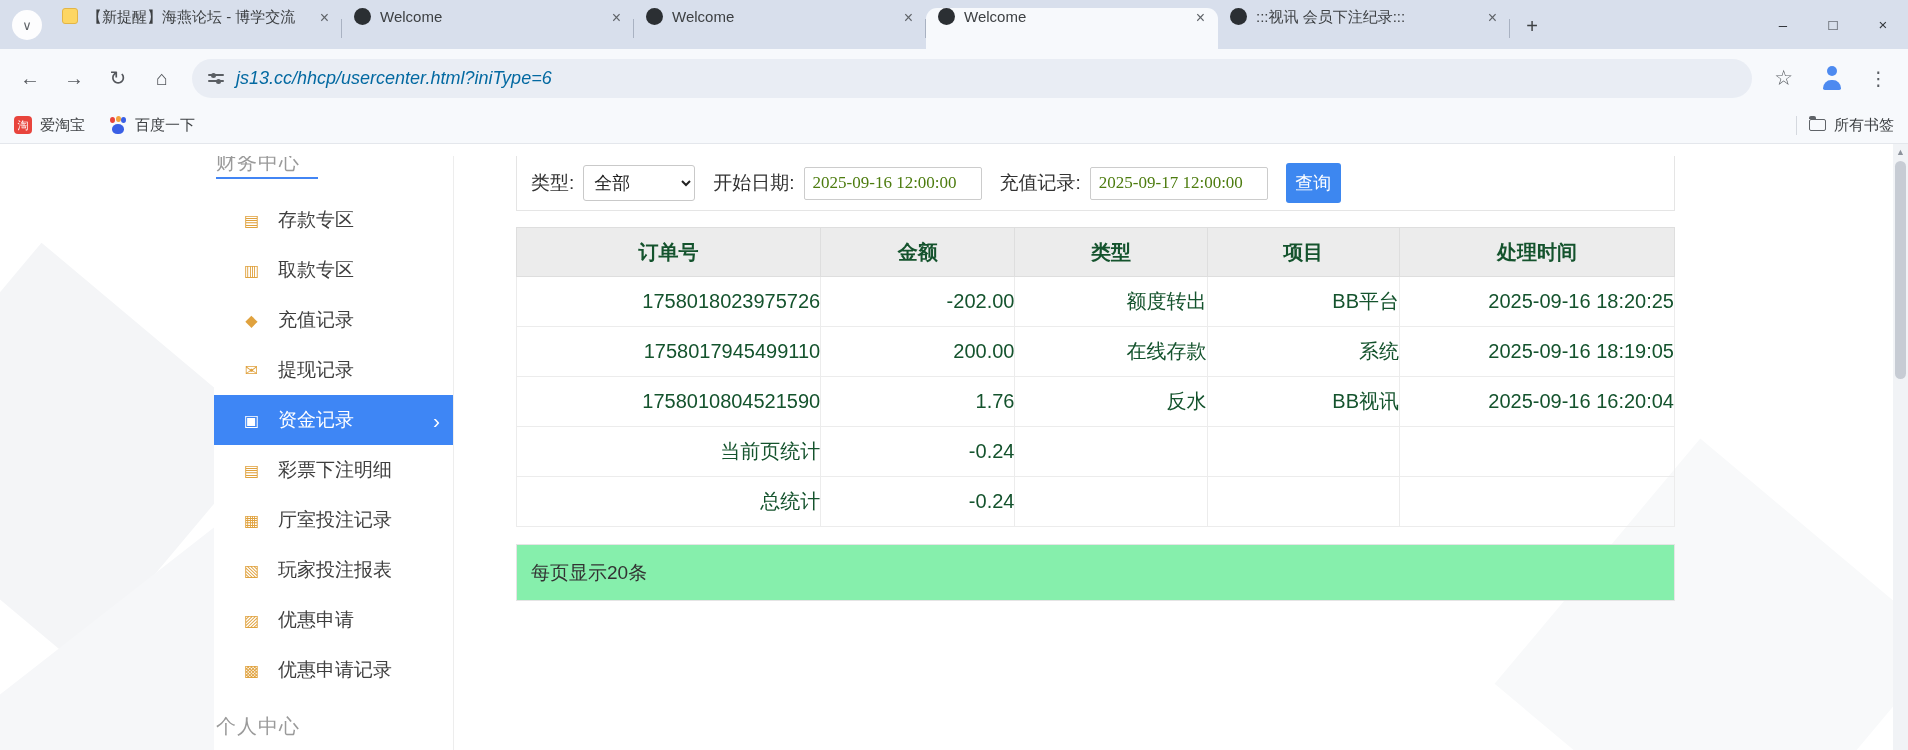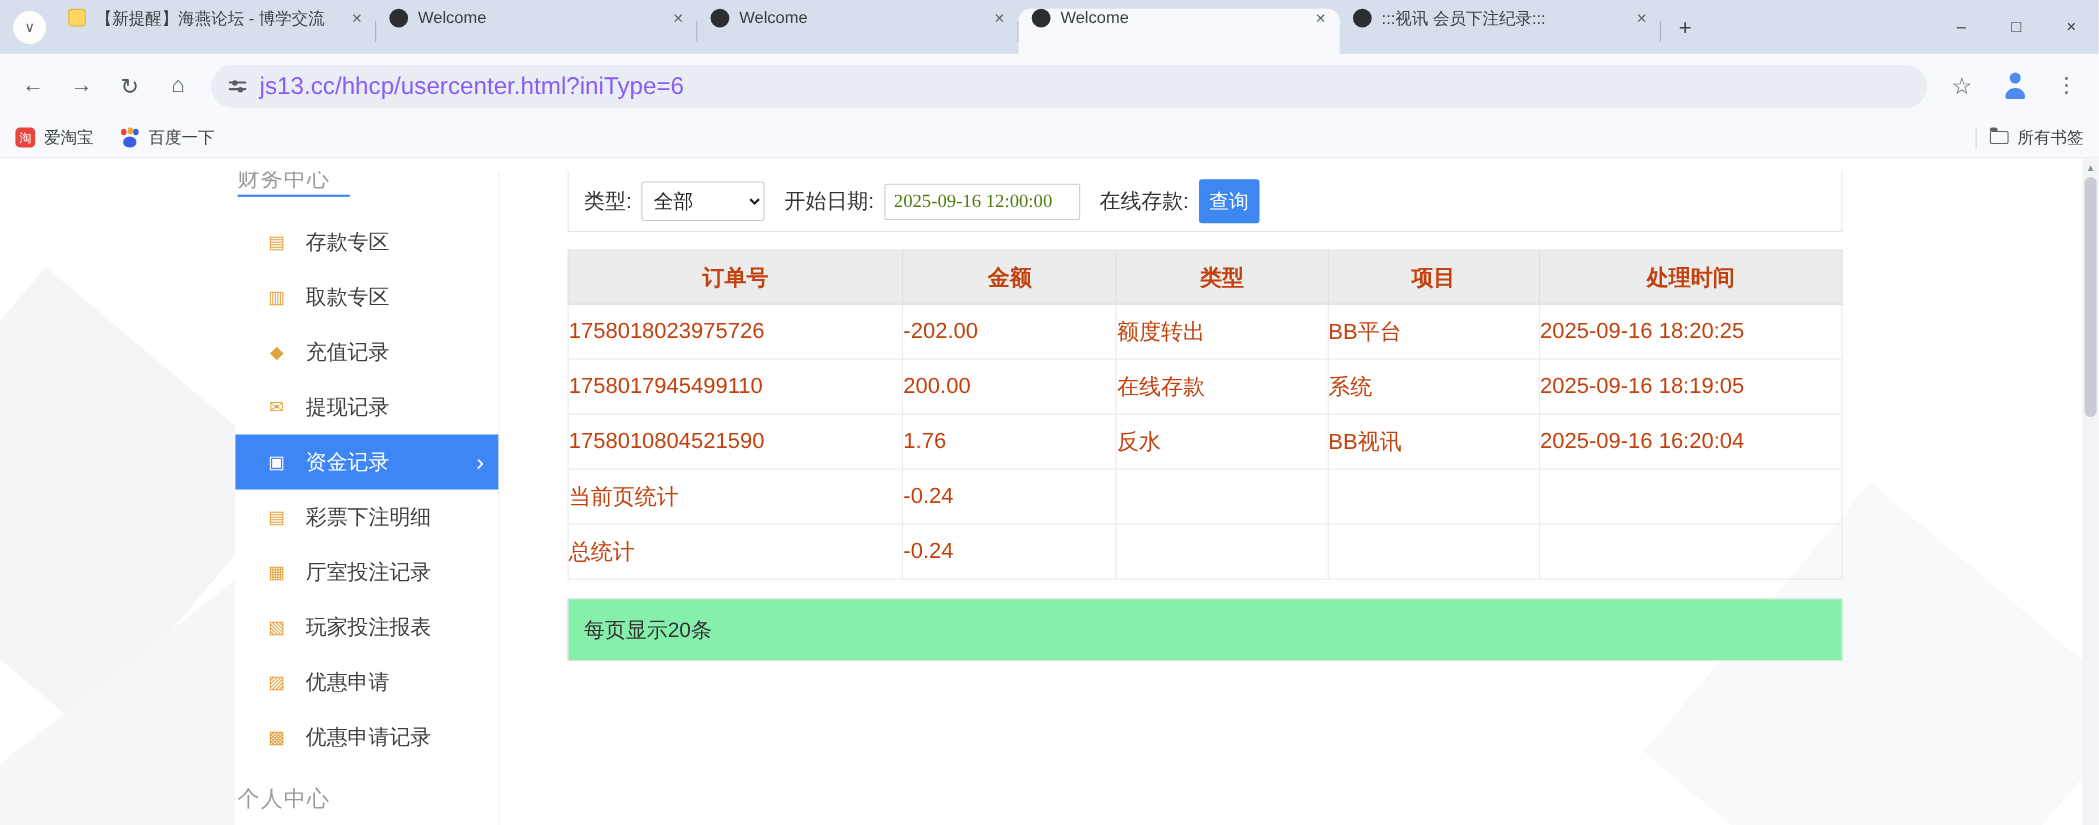--- a/index.html
+++ b/index.html
@@ -30,21 +30,21 @@
   .toolbar { height: 58px; background: #f7f9fc; display: flex; align-items: center; padding: 0 10px; gap: 4px; }
   .nav-btn { width: 40px; height: 40px; border-radius: 50%; display: flex; align-items: center; justify-content: center;
     color: #54575c; font-size: 20px; flex: none; }
   .omnibox { flex: 1; height: 39px; background: #e9edf4; border-radius: 20px; display: flex; align-items: center;
     gap: 12px; padding: 0 16px; margin: 0 6px; }
   .tune-icon { width: 16px; height: 14px; position: relative; flex: none; }
   .tune-icon::before, .tune-icon::after { content: ""; position: absolute; left: 0; right: 0; height: 2px; background: #5a5e63; border-radius: 2px; }
   .tune-icon::before { top: 3px; } .tune-icon::after { bottom: 3px; }
   .tune-icon .k1, .tune-icon .k2 { position: absolute; width: 5px; height: 5px; border-radius: 50%; background: #5a5e63; }
   .tune-icon .k1 { top: 1.5px; left: 3px; } .tune-icon .k2 { bottom: 1.5px; right: 3px; }
-  .url { font-size: 22px; color: #8b5cf6; }
+  .url { font-size: 18px; color: #0369a1; font-style: italic; }
   .star-icon { font-size: 21px; color: #5a5e63; margin: 0 12px; }
   .avatar { width: 26px; height: 24px; position: relative; margin: 0 10px; }
   .avatar .head { position: absolute; top: 0; left: 8px; width: 10px; height: 10px; border-radius: 50%; background: #4d8af0; }
   .avatar .body { position: absolute; bottom: 0; left: 4px; width: 18px; height: 10px; border-radius: 9px 9px 2px 2px; background: #4d8af0; }
   .menu-dots { font-size: 19px; color: #5a5e63; margin: 0 10px; }
 
   .bookmarks { height: 37px; background: #f7f9fc; display: flex; align-items: center; padding: 0 14px; gap: 24px;
     font-size: 15px; color: #3d4043; border-bottom: 1px solid #e4e7ec; }
   .bm { display: flex; align-items: center; gap: 8px; }
   .bm-icon-taobao { width: 18px; height: 18px; border-radius: 4px; background: #e8443c; color: #fff; font-size: 11px;
@@ -84,24 +84,24 @@
   .filter-box { border: 1px solid #e5e5e5; border-top: 0; height: 55px; display: flex; align-items: center;
     padding: 0 14px; font-size: 19px; color: #333; }
   .filter-box .lbl { margin-right: 9px; white-space: nowrap; }
   .type-select { width: 112px; height: 36px; font-size: 18px; border: 1px solid #c9c9c9; border-radius: 3px;
     background: #fff; color: #222; margin-right: 18px; padding-left: 6px; font-family: inherit; }
   .date-input { width: 178px; height: 33px; font-size: 17px; border: 1px solid #ccc; border-radius: 2px;
     padding: 0 8px; color: #4d7c0f; margin-right: 18px; font-family: Liberation Serif, serif; }
   .search-btn { width: 55px; height: 40px; background: #3d87f0; border: none; border-radius: 3px; color: #fff;
     font-size: 18px; cursor: pointer; font-family: inherit; }
 
-  .data-table { margin-top: 16px; border-collapse: collapse; width: 100%; font-size: 20px; color: #c2410c;
+  .data-table { margin-top: 16px; border-collapse: collapse; width: 100%; font-size: 20px; color: #14532d;
     border: 1px solid #e0e0e0; }
   .data-table th { background: #ececec; height: 49px; font-weight: 700; border: 1px solid #dedede; }
-  .data-table td { height: 50px; text-align: left; border: 1px solid #ececec; }
+  .data-table td { height: 50px; text-align: right; border: 1px solid #ececec; }
 
   .pager { margin-top: 17px; border: 1px solid #e5e5e5; background: #86efac; height: 57px; display: flex;
     align-items: center; padding: 0 14px; font-size: 19px; color: #333; }
   .pager-right { margin-left: auto; display: flex; align-items: center; gap: 13px; }
   .plink { color: #3a7bd5; cursor: pointer; text-decoration: none; }
   .pcur { background: #93b9ee; border: 1px solid #4e86d8; color: #222; padding: 0 5px; height: 25px;
     display: flex; align-items: center; font-size: 18px; }
   .jump-input { width: 37px; height: 27px; border: 1px solid #b9b9b9; border-radius: 3px; font-family: inherit; }
 
   .scrollbar { position: absolute; right: 0; top: 0; width: 15px; height: 606px; background: #f1f3f6; z-index: 5; }
@@ -272,21 +272,22 @@
     </div>
 
     <div class="main">
       <div class="filter-box">
         <span class="lbl">类型:</span>
         <select class="type-select">
           <option>全部</option>
         </select>
         <span class="lbl">开始日期:</span>
         <input class="date-input" value="2025-09-16 12:00:00" style="">
-        <span class="lbl">在线存款:</span>
+        <span class="lbl">充值记录:</span>
+        <input class="date-input" value="2025-09-17 12:00:00" style="">
         <button class="search-btn">查询</button>
       </div>
 
       <table class="data-table">
         <colgroup>
           <col style="width:310px">
             <col style="width:200px">
             <col style="width:200px">
             <col style="width:200px">
             <col style="width:284px">

